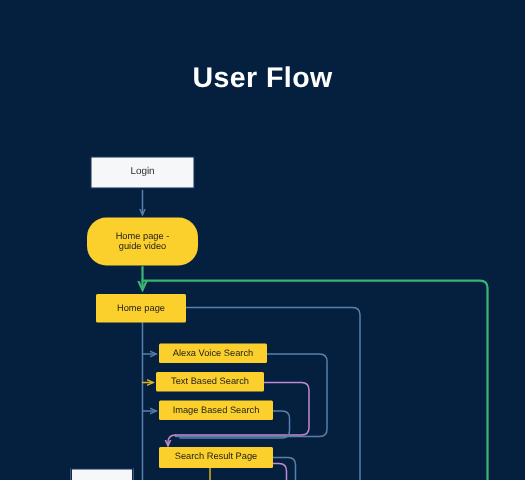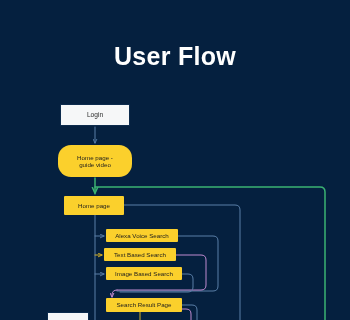--- a/index.html
+++ b/index.html
@@ -15,21 +15,21 @@
     overflow: hidden;
     font-family: "Liberation Sans", sans-serif;
   }
   #title {
     position: absolute;
     left: 0;
     top: 42px;
     width: 350px;
     text-align: center;
     color: #ffffff;
-    font-size: 25px;
+    font-size: 19px;
     font-weight: bold;
     letter-spacing: 0.3px;
   }
   svg.edges {
     position: absolute;
     left: 0;
     top: 0;
     width: 350px;
     height: 320px;
     overflow: visible;

